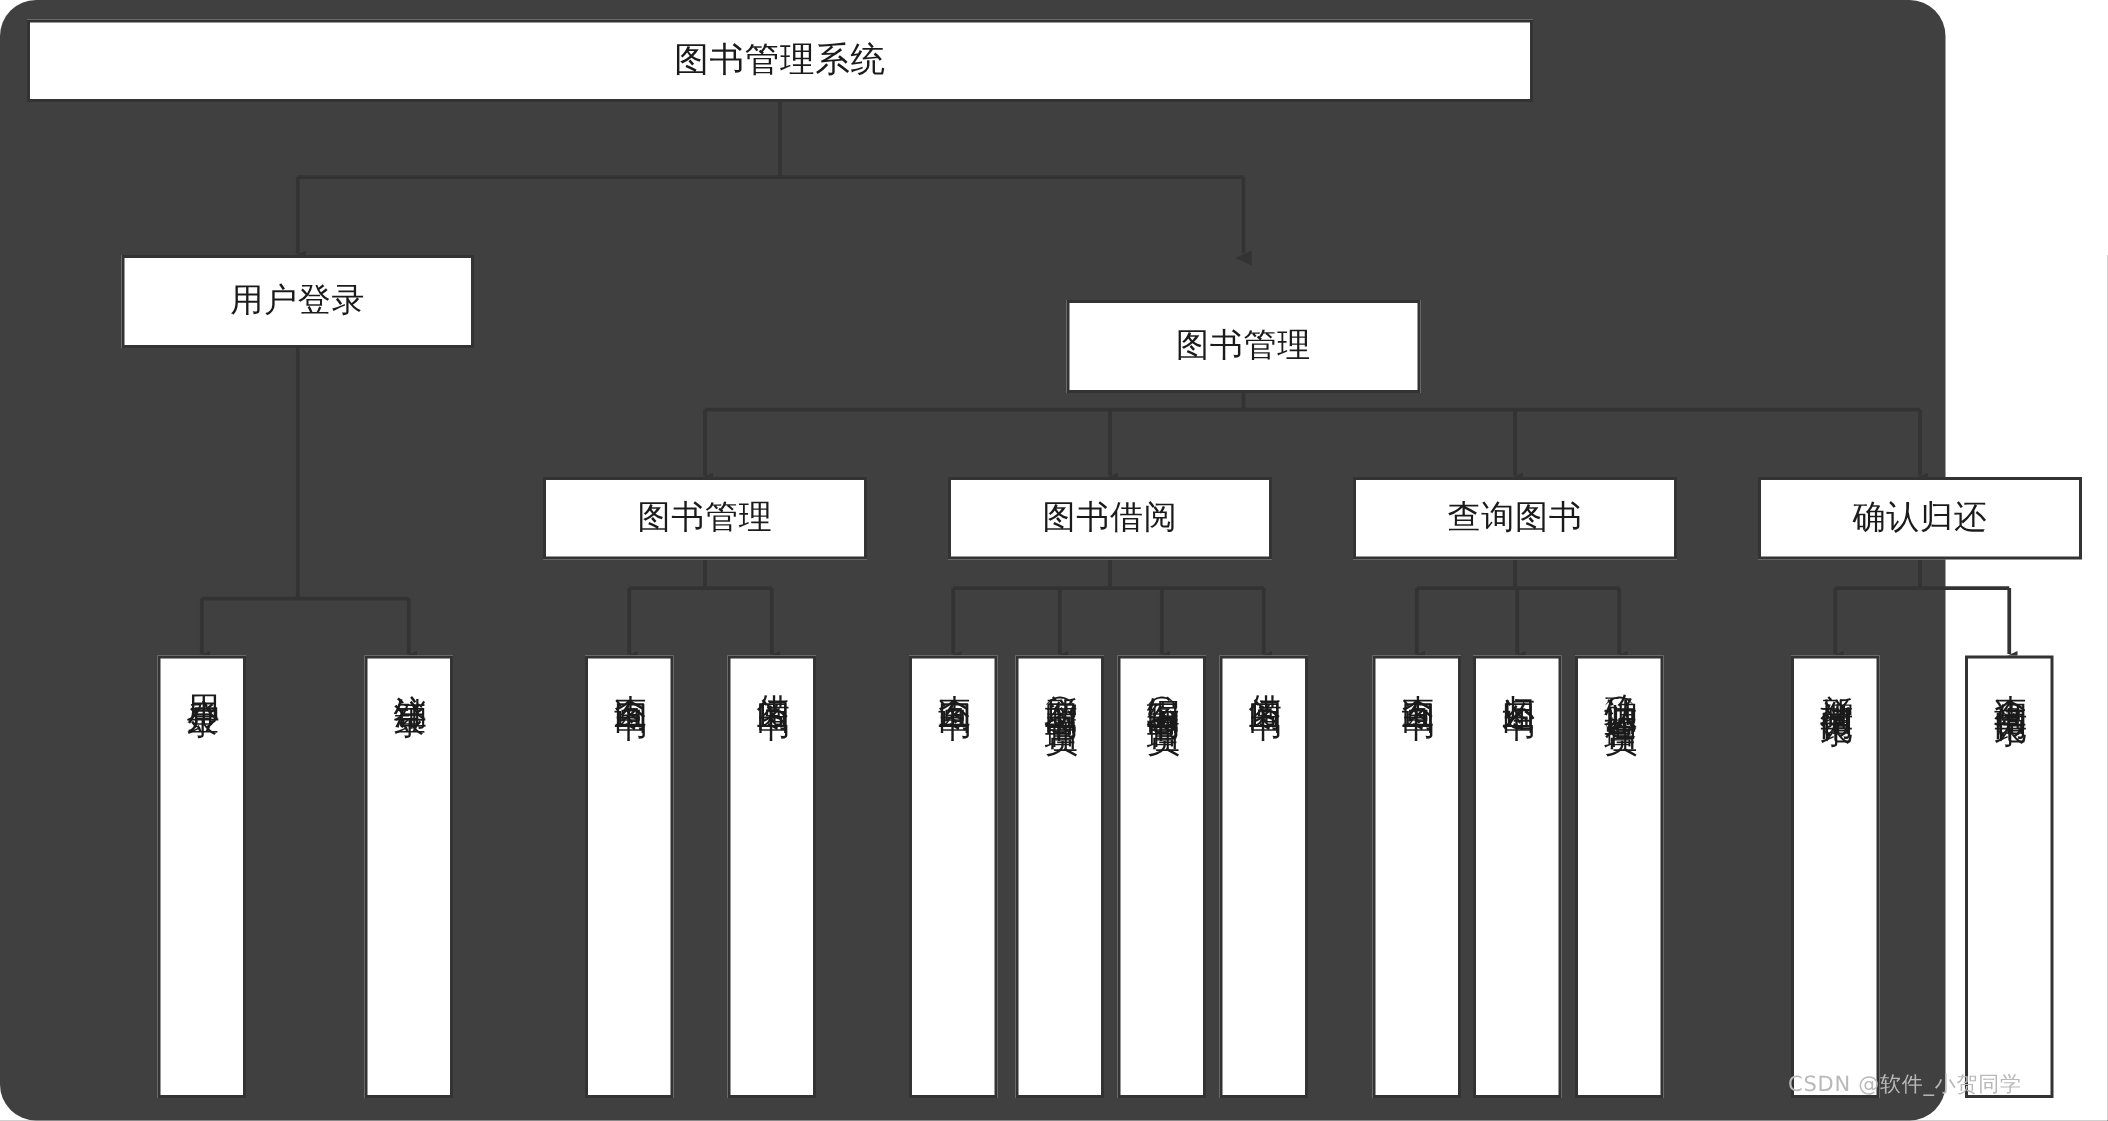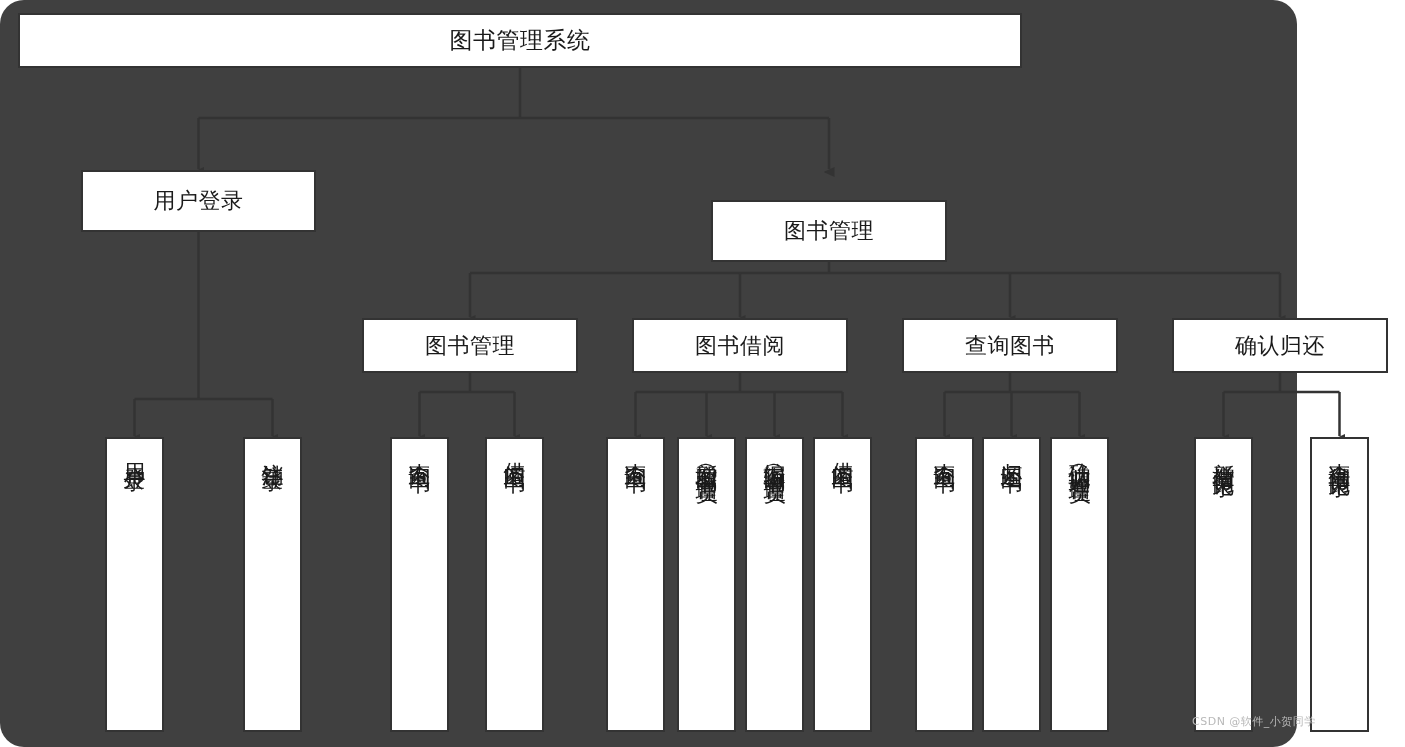--- a/index.html
+++ b/index.html
@@ -60,21 +60,21 @@
     writing-mode: vertical-rl;
     text-orientation: upright;
     font-size: 22px;
     line-height: 1.0;
     letter-spacing: 3px;
     white-space: nowrap;
   }
   .watermark {
     position: absolute;
     color: #b9b9b9;
-    font-size: 11px;
+    font-size: 14px;
     letter-spacing: 0.5px;
     white-space: nowrap;
     font-family: "DejaVu Sans", "Liberation Sans", sans-serif;
   }
 </style>
 </head>
 <body>
 
 <div id="diagram-root">
   <svg class="connectors" viewBox="0 0 1405 747">

